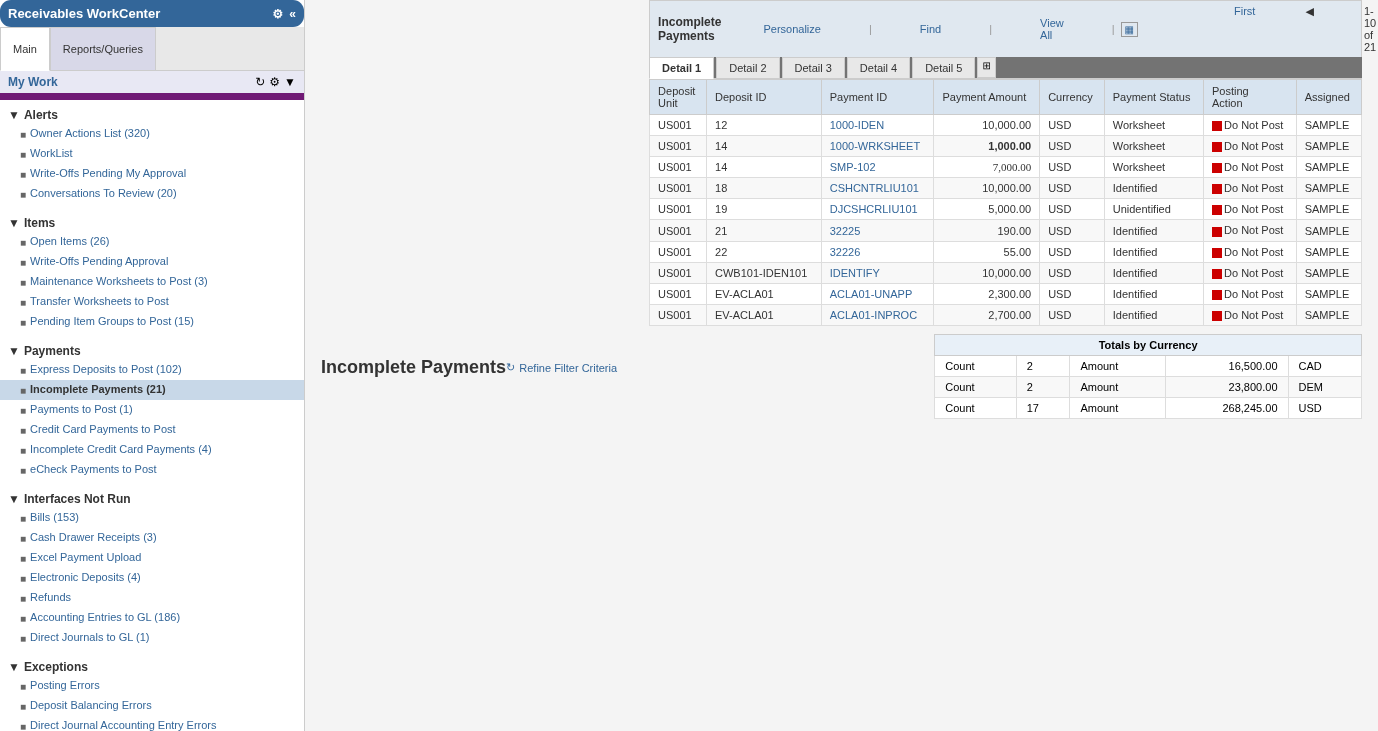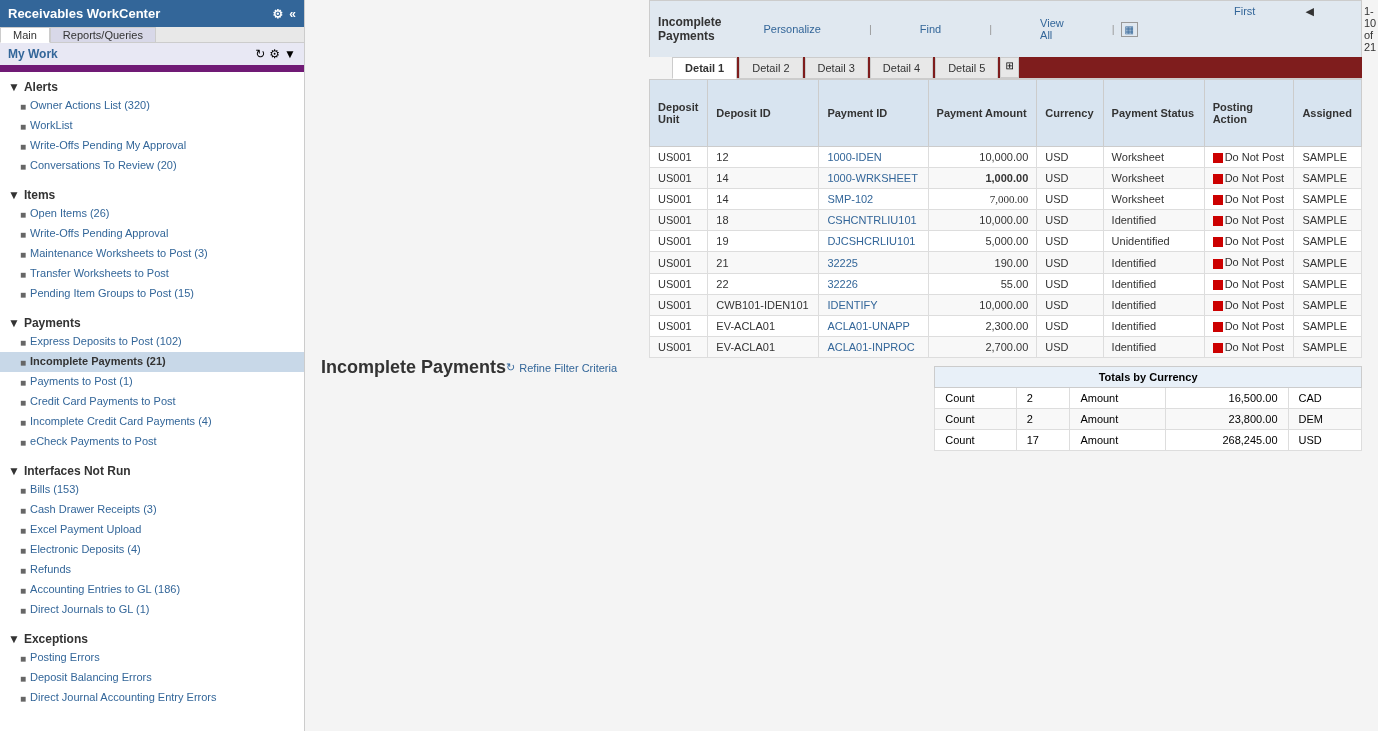--- a/index.html
+++ b/index.html
@@ -18,29 +18,30 @@
     }
     .sidebar-header {
       background: #336699;
       color: #fff;
       padding: 6px 8px;
       font-size: 13px;
       font-weight: bold;
       display: flex;
       align-items: center;
       justify-content: space-between;
+      border-radius: 11px;
     }
     .sidebar-header-icons { display: flex; gap: 6px; }
     .sidebar-tabs {
       display: flex;
       background: #e8e8e8;
       border-bottom: 1px solid #ccc;
     }
     .sidebar-tab {
-      padding: 1px 12px;
+      padding: 15px 12px;
       cursor: pointer;
       border: 1px solid #ccc;
       border-bottom: none;
       background: #d8d8e8;
       font-size: 11px;
       color: #333;
     }
     .sidebar-tab.active {
       background: #fff;
       color: #333;
@@ -112,21 +113,21 @@
       justify-content: space-between;
       border: 1px solid #ccc;
       border-bottom: none;
     }
     .table-toolbar-label { font-weight: bold; color: #333; font-size: 12px; }
     .table-toolbar-right { display: flex; align-items: center; gap: 6px; font-size: 11px; color: #336699; }
     .table-toolbar-right span { cursor: pointer; padding-left: 42px; }
     .sep { color: #999; }
 
     
-    .detail-tabs { display: flex; border-bottom: 1px solid #ccc; background: #7f1d1d; margin-left: 23px; }
+    .detail-tabs { display: flex; border-bottom: 1px solid #ccc; background: #737373; }
     .detail-tab {
       padding: 4px 12px;
       border: 1px solid #ccc;
       border-bottom: none;
       background: #e8e8e8;
       cursor: pointer;
       font-size: 11px;
       color: #333;
       margin-right: 2px;
     }
@@ -135,24 +136,24 @@
 
     
     .data-table {
       width: 100%;
       border-collapse: collapse;
       background: #fff;
       border: 1px solid #ccc;
     }
     .data-table thead tr { background: #d8e4f0; }
     .data-table th {
-      padding: 21px 8px;
+      padding: 5px 8px;
       text-align: left;
       font-size: 11px;
-      font-weight: bold;
+      font-weight: normal;
       color: #333;
       border: 1px solid #ccc;
       white-space: nowrap;
     }
     .data-table td {
       padding: 4px 8px;
       border: 1px solid #ddd;
       font-size: 11px;
       color: #333;
       white-space: nowrap;

